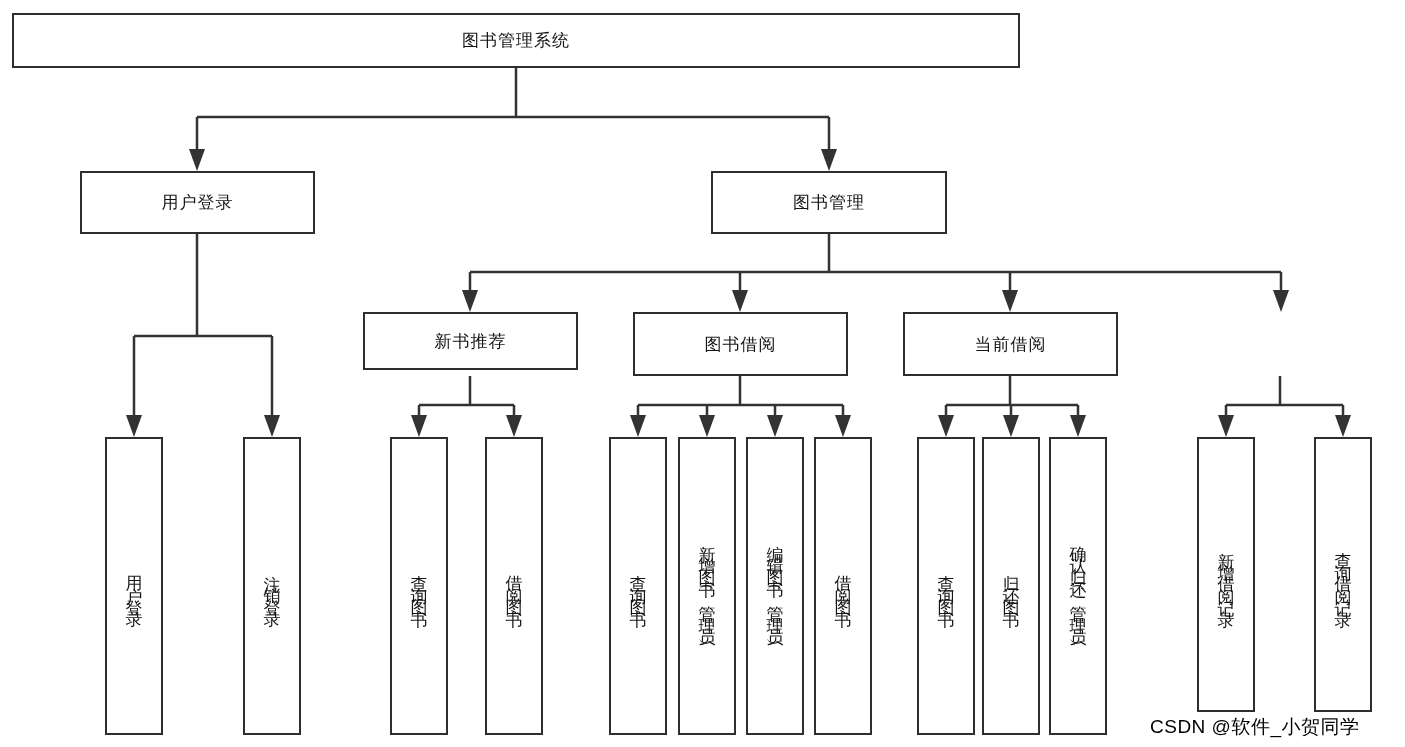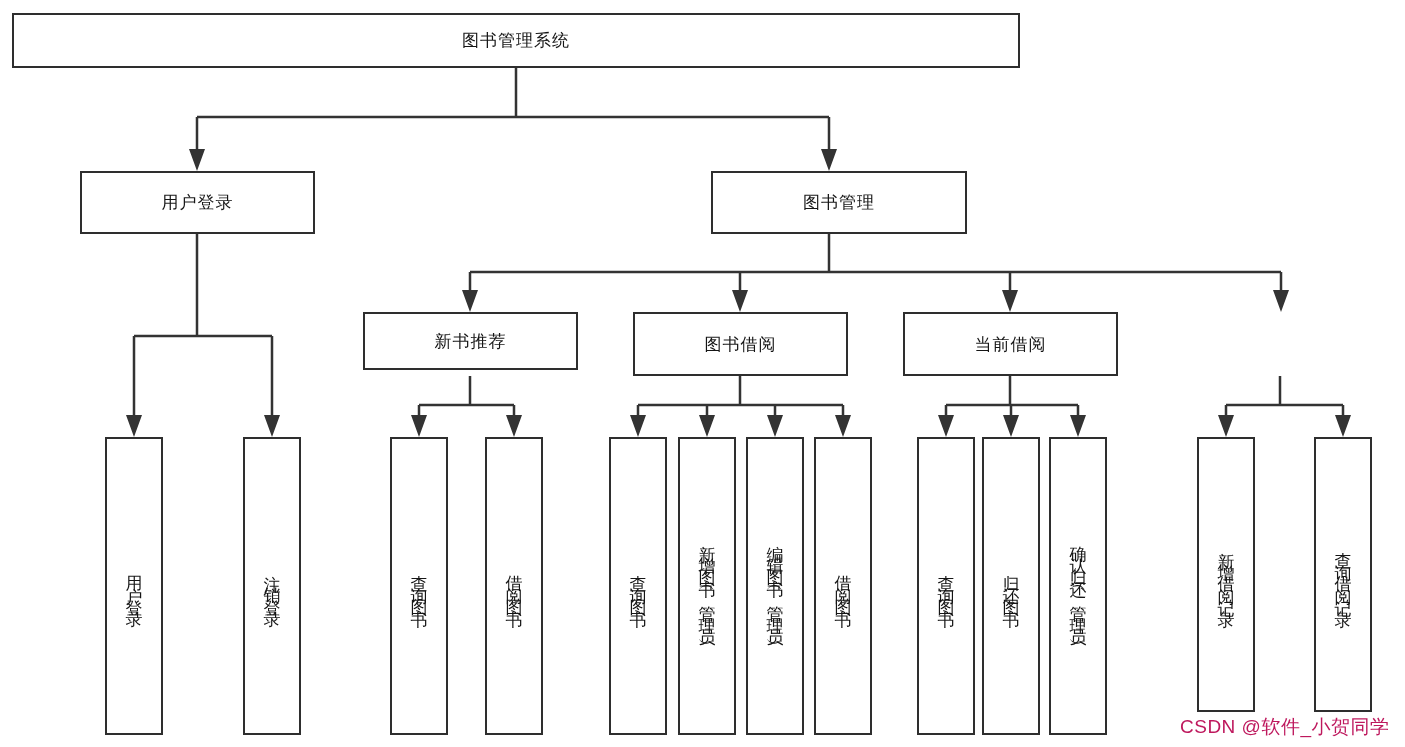--- a/index.html
+++ b/index.html
@@ -39,24 +39,24 @@
   }
   .v-box span {
     writing-mode: vertical-rl;
     text-orientation: mixed;
     letter-spacing: 12px;
     line-height: 1;
     white-space: normal;
   }
   .watermark {
     position: absolute;
-    left: 1180px;
+    left: 1150px;
     top: 714px;
     z-index: 5;
-    color: #be185d;
+    color: #000000;
     font-size: 19px;
     letter-spacing: 0.5px;
     white-space: nowrap;
   }
 </style>
 </head>
 <body>
 
 <div class="canvas">
 
@@ -119,21 +119,21 @@
       M1335 415 L1351 415 L1343 437 Z"></path>
   </svg>
 
   <div class="box" style="left:12px;top:13px;width:1008px;height:55px">
     <span>图书管理系统</span>
   </div>
 
   <div class="box" style="left:80px;top:171px;width:235px;height:63px">
     <span>用户登录</span>
   </div>
-  <div class="box" style="left:711px;top:171px;width:256px;height:63px">
+  <div class="box" style="left:711px;top:171px;width:236px;height:63px">
     <span>图书管理</span>
   </div>
 
   <div class="box" style="left:363px;top:312px;width:215px;height:58px">
     <span>新书推荐</span>
   </div>
   <div class="box" style="left:633px;top:312px;width:215px;height:64px">
     <span>图书借阅</span>
   </div>
   <div class="box" style="left:903px;top:312px;width:215px;height:64px">

